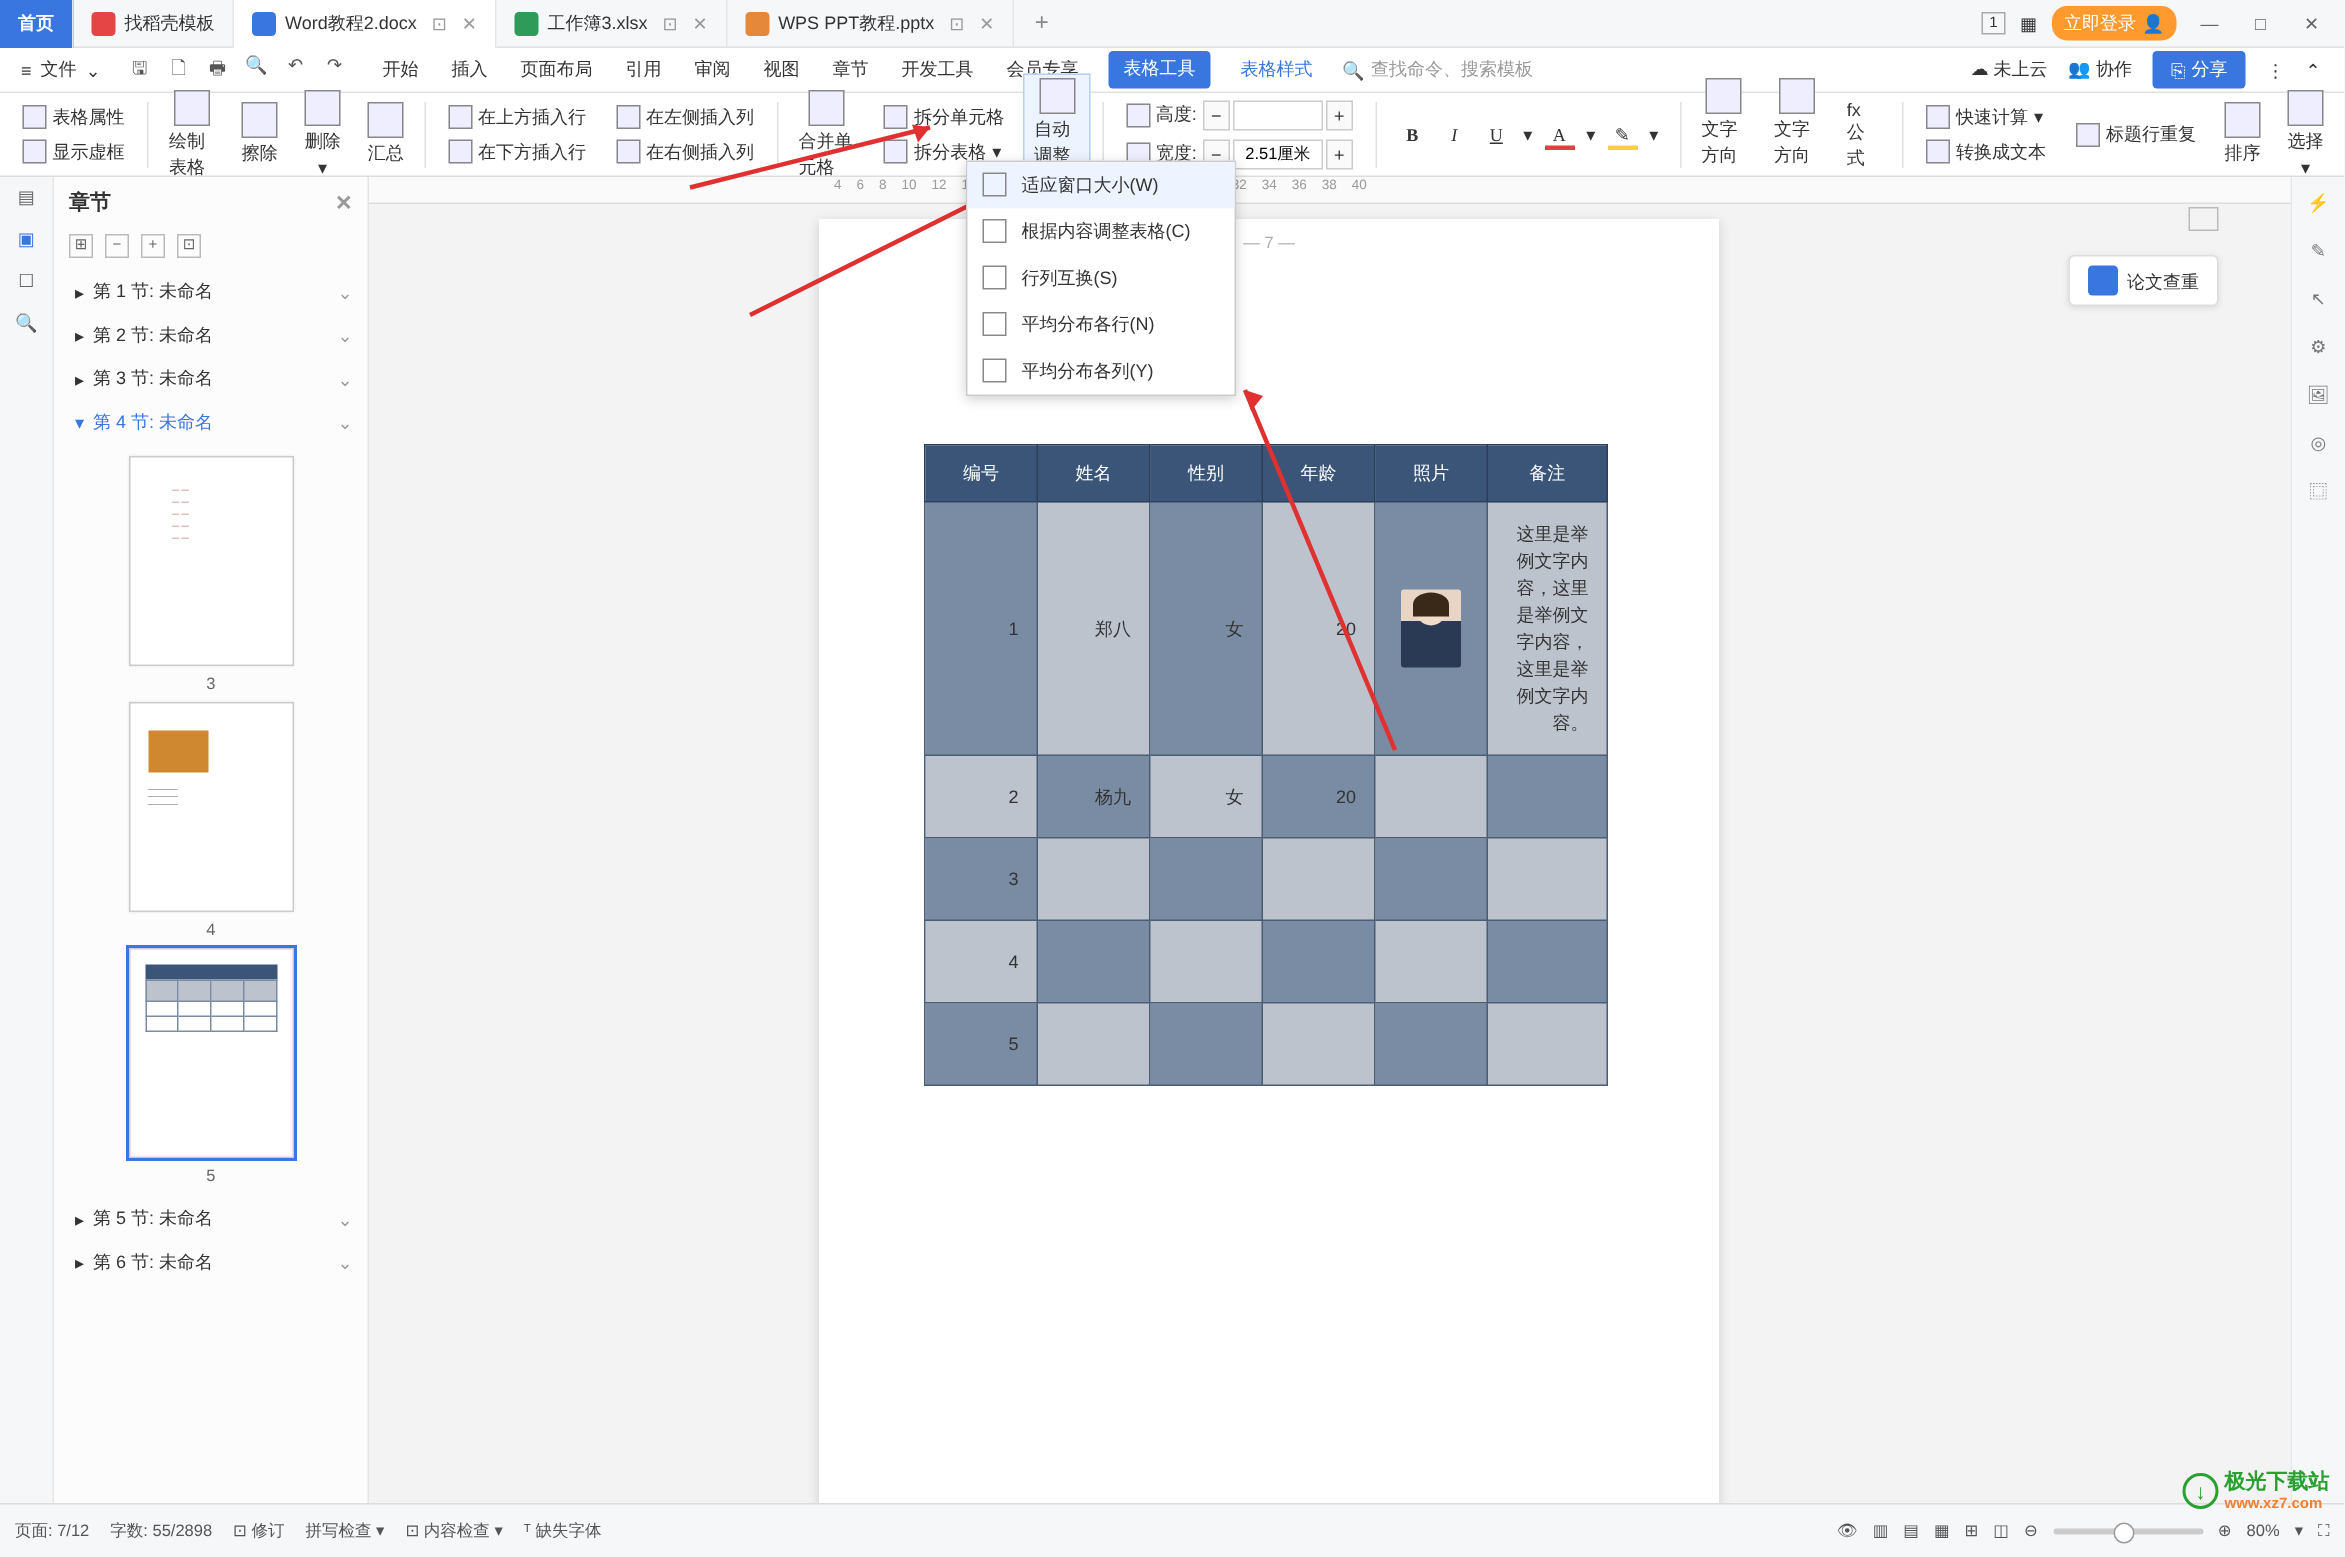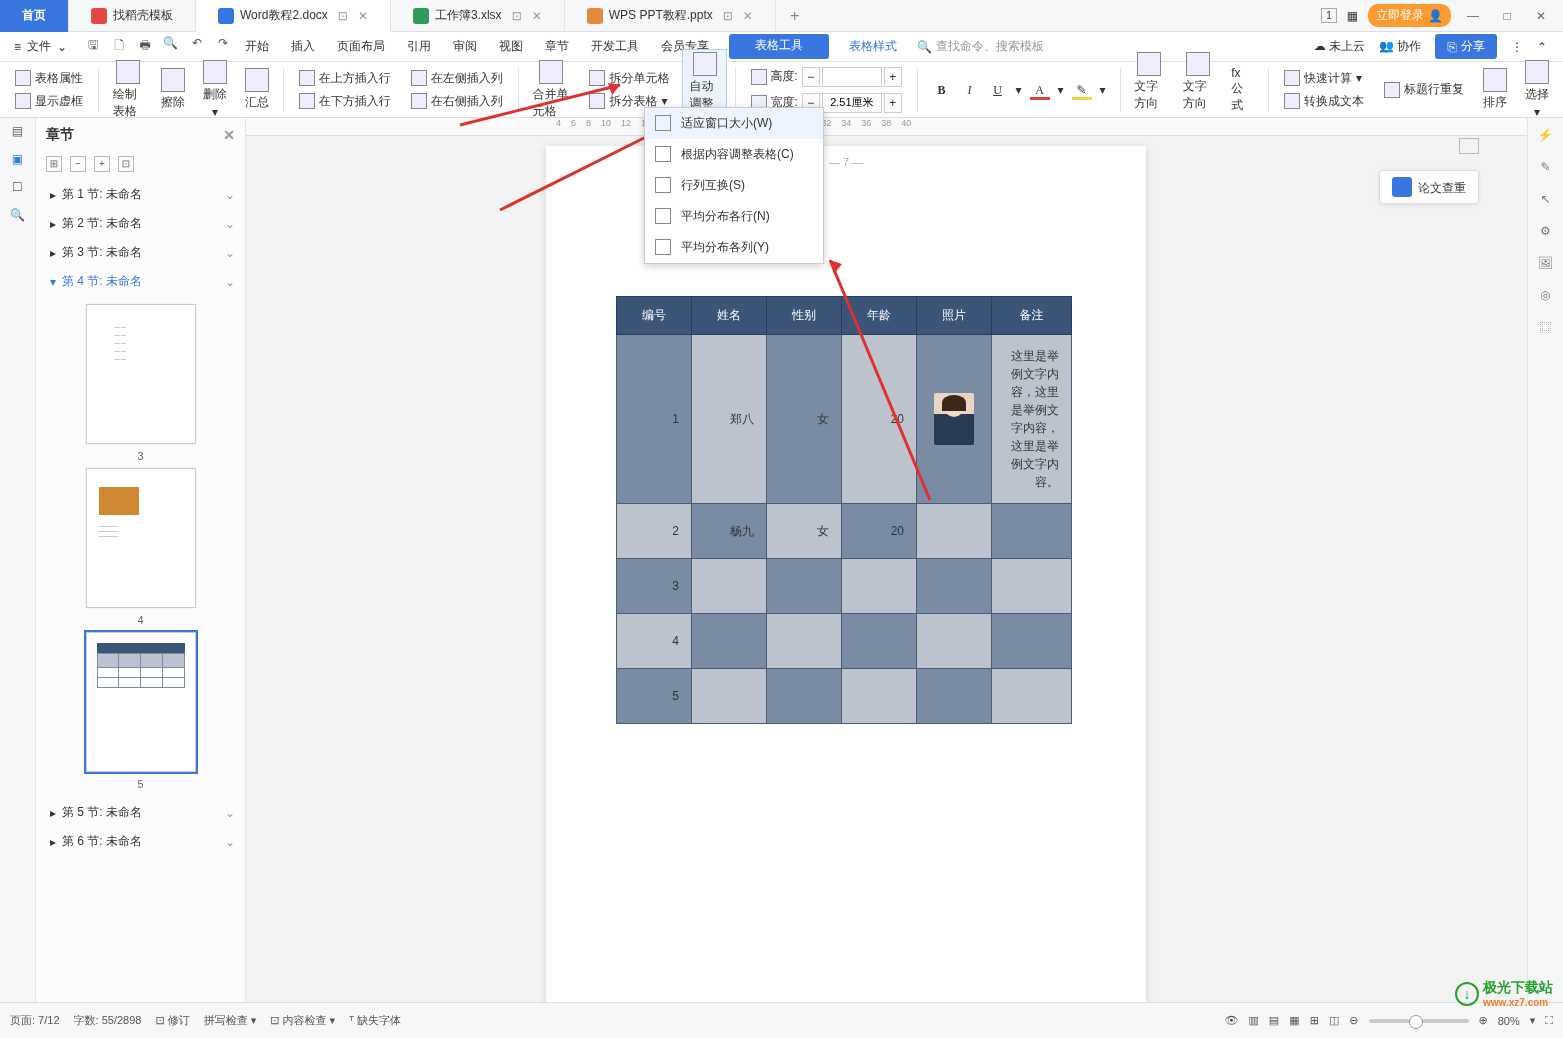--- a/index.html
+++ b/index.html
@@ -1,33 +1,33 @@
 <!DOCTYPE html>
 <html><head>
 <meta charset="utf-8">
 <style>
 *{box-sizing:border-box;margin:0;padding:0;font-family:"Microsoft YaHei",sans-serif}
 body{background:#fff;width:1563px;height:1038px;overflow:hidden;font-size:12px;color:#333;position:relative}
 .titlebar{height:32px;background:#f6f7f9;display:flex;align-items:center;border-bottom:1px solid #e0e0e0}
-.tab{height:32px;display:flex;align-items:center;padding:0 22px;gap:6px;border-right:1px solid #e5e5e5;cursor:pointer}
+.tab{height:32px;display:flex;align-items:center;padding:0 12px;gap:6px;border-right:1px solid #e5e5e5;cursor:pointer}
 .tab.home{background:#3976e0;color:#fff;font-weight:bold}
 .tab.active{background:#fff}
 .tab-icon{width:16px;height:16px;border-radius:3px;display:inline-block}
 .tab-close{color:#999;margin-left:4px}
 .plus-tab{padding:0 14px;color:#888;font-size:16px}
 .winctrl{margin-left:auto;display:flex;align-items:center;gap:10px;padding-right:10px}
 .login-btn{background:#ff9a2e;color:#fff;padding:3px 8px;border-radius:10px;display:flex;align-items:center;gap:4px}
 .winbtn{width:24px;text-align:center;color:#666}
 .menubar{height:30px;display:flex;align-items:center;padding:0 8px;gap:4px;border-bottom:1px solid #e0e0e0}
 .file-menu{display:flex;align-items:center;gap:6px;padding:0 6px}
 .qat{display:flex;gap:10px;padding:0 8px;color:#555}
 .qat span{width:16px;text-align:center}
-.menutabs{display:flex;gap:18px;}
+.menutabs{display:flex;gap:18px;margin-left:10px}
 .menutab{padding:4px 2px;cursor:pointer}
-.menutab.tool{background:#3976e0;color:#fff;padding:3px 26px;border-radius:3px}
+.menutab.tool{background:#3976e0;color:#fff;padding:3px 10px;border-radius:3px}
 .menutab.style{color:#3976e0}
 .searchcmd{margin-left:14px;color:#999;display:flex;align-items:center;gap:4px}
 .right-menu{margin-left:auto;display:flex;align-items:center;gap:14px;padding-right:8px}
 .share-btn{background:#3976e0;color:#fff;padding:4px 12px;border-radius:3px;display:flex;align-items:center;gap:4px}
 .ribbon{height:56px;display:flex;align-items:center;padding:2px 8px;border-bottom:1px solid #ddd;gap:6px}
 .rgroup{display:flex;flex-direction:column;gap:2px;padding:0 4px}
 .ritem{display:flex;align-items:center;gap:4px;padding:2px 3px;white-space:nowrap}
 .ricon{width:16px;height:16px;display:inline-block;border:1px solid #888;background:#eef}
 .rbig{display:flex;flex-direction:column;align-items:center;padding:2px 6px;gap:2px}
 .rbig .ricon{width:24px;height:24px}

